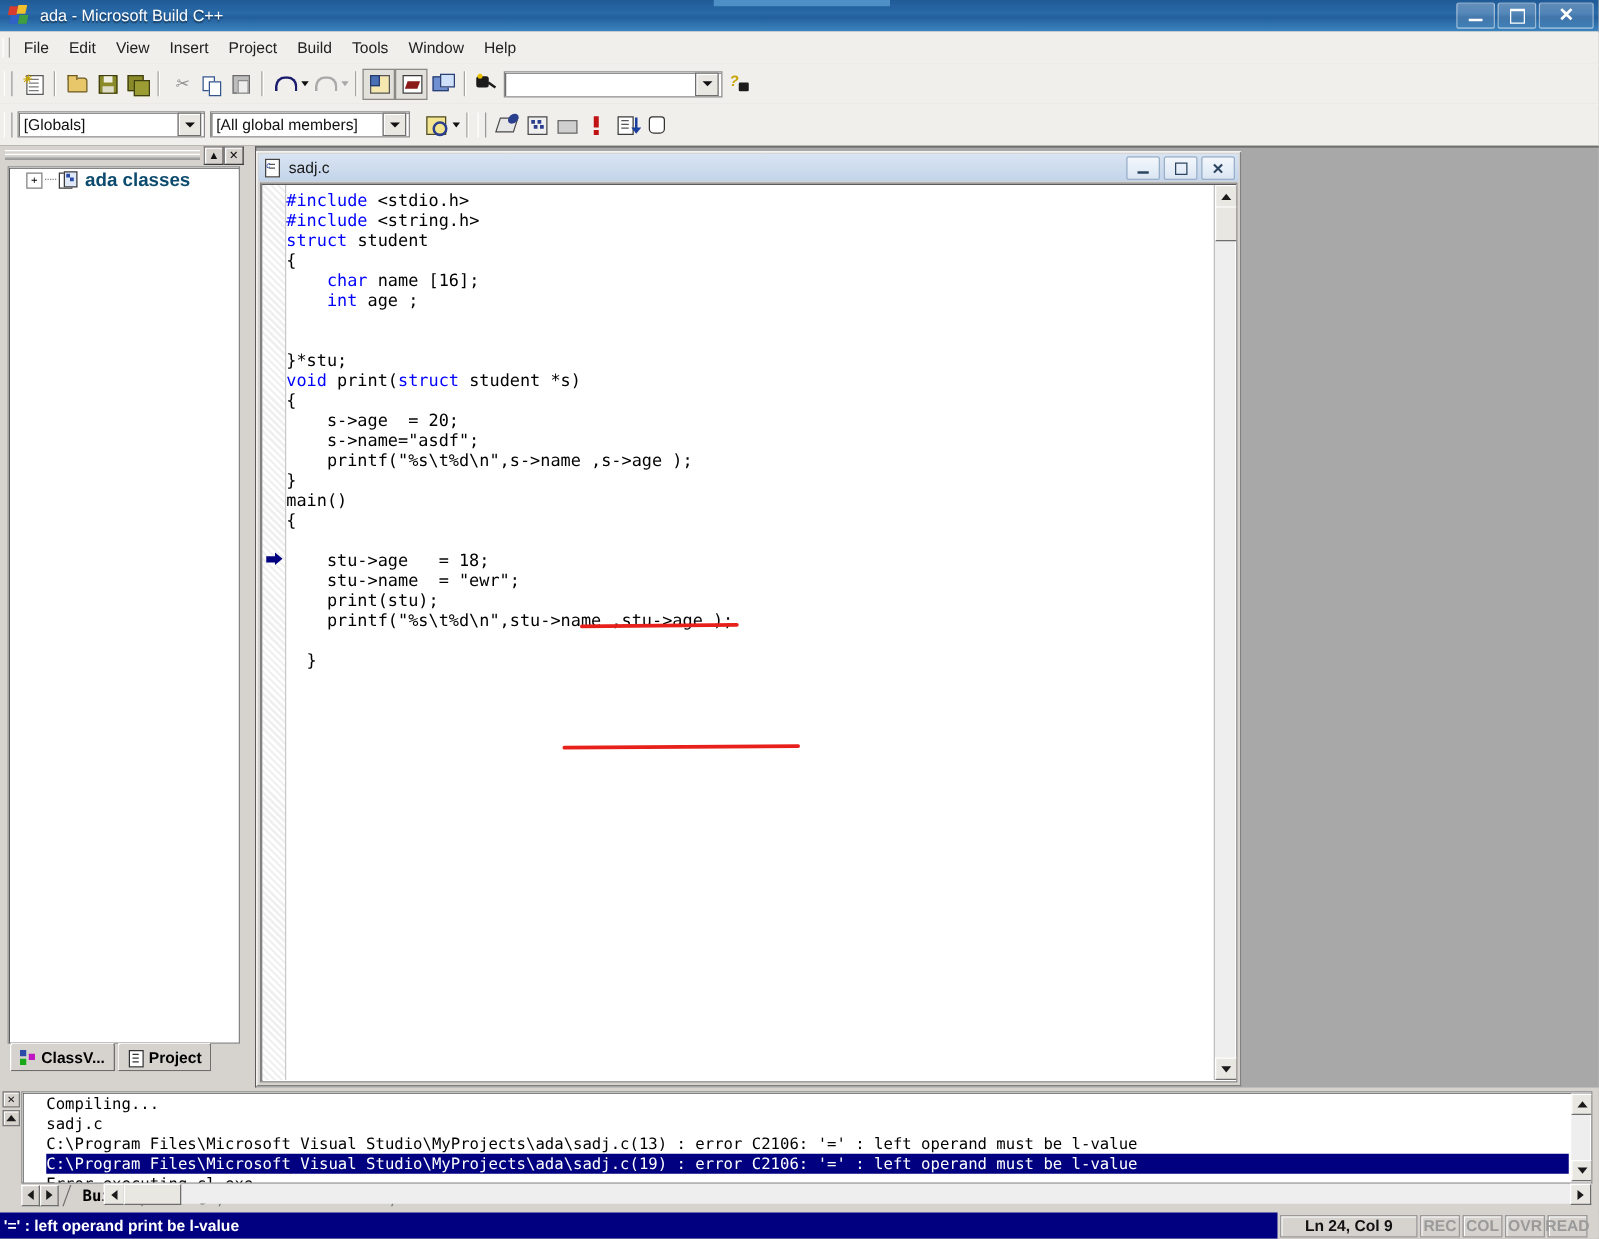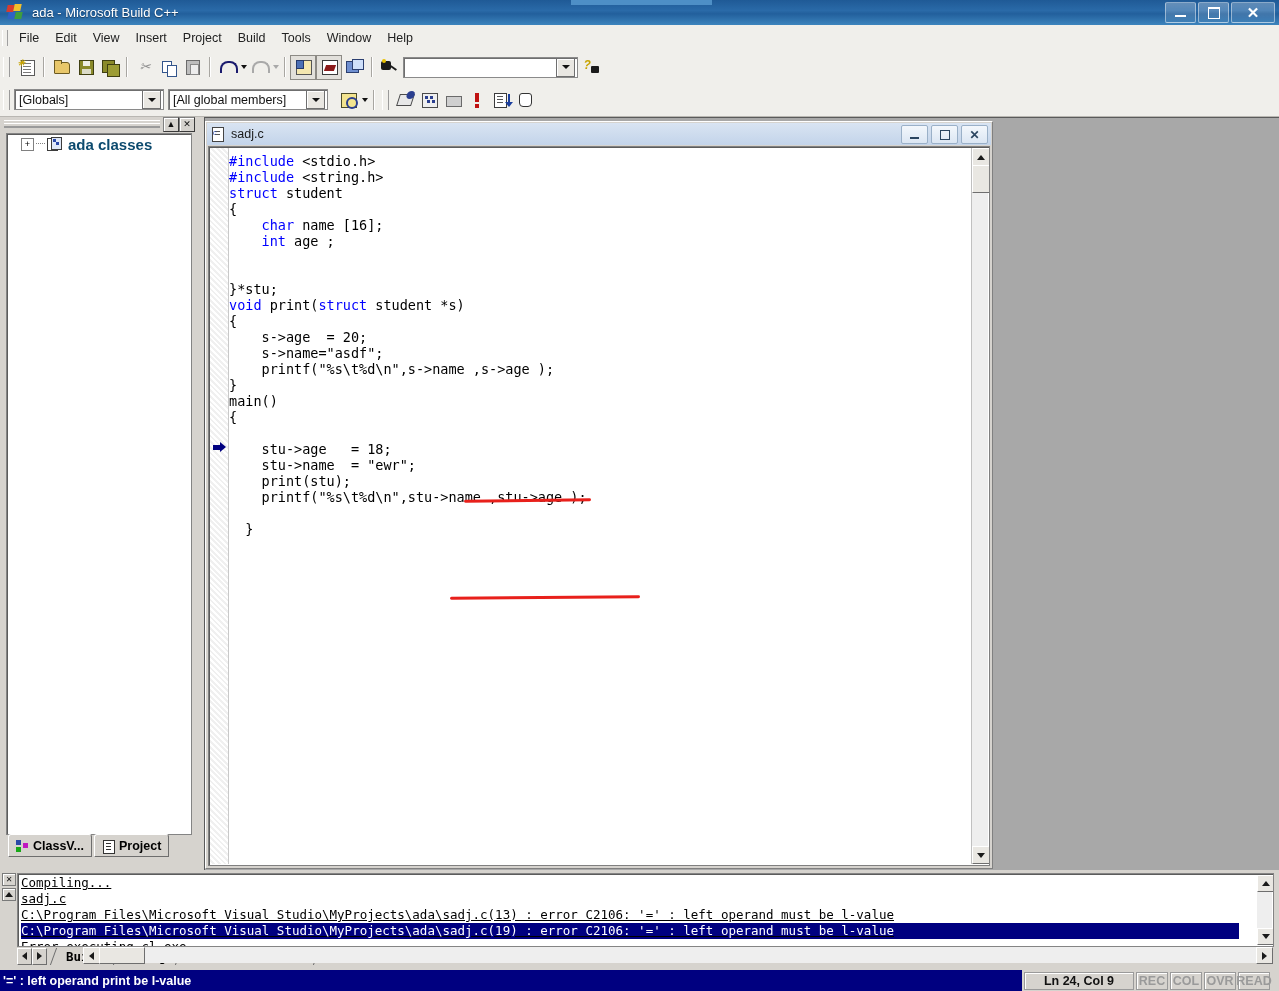--- a/index.html
+++ b/index.html
@@ -247,22 +247,22 @@
   
   .outpane{position:absolute;left:0;top:871px;width:1279px;height:97px;background:#d6d3ce;}
   .out-left{position:absolute;left:2px;top:2px;width:14px;height:92px;}
   .out-close{width:12px;height:11px;border:1px solid #7a7a7a;background:#d6d3ce;
     display:flex;align-items:center;justify-content:center;font-size:8px;line-height:8px;color:#111;
     box-shadow:inset 1px 1px 0 #fff;}
   .out-grip{margin-top:2px;width:12px;height:11px;border:1px solid #7a7a7a;background:#d6d3ce;
     display:flex;align-items:center;justify-content:center;box-shadow:inset 1px 1px 0 #fff;}
   .out-body{position:absolute;left:17px;top:2px;width:1255px;height:72px;background:#ffffff;
     border:1px solid #848484;box-shadow:inset 1px 1px 0 #5c5c5c;overflow:hidden;}
-  .out-lines{position:absolute;left:3px;top:1px;width:1220px;
-    font-family:"DejaVu Sans Mono","Liberation Mono",monospace;font-size:12.5px;line-height:16px;color:#000;white-space:pre;text-decoration:underline;}
+  .out-lines{position:absolute;left:19px;top:1px;width:1220px;
+    font-family:"DejaVu Sans Mono","Liberation Mono",monospace;font-size:12.5px;line-height:16px;color:#000;white-space:pre;}
   .out-line{height:16px;}
   .out-line.sel{background:#000080;color:#ffffff;width:1218px;}
   .out-vsb{position:absolute;right:1px;top:1px;width:15px;height:70px;background:#eeeeee;}
   .out-vsb .btn{width:15px;height:15px;background:#e9e7e2;border:1px solid #fff;
     border-right-color:#6e6e6e;border-bottom-color:#6e6e6e;display:flex;align-items:center;justify-content:center;}
   .out-vsb .btn.bot{position:absolute;bottom:0;}
 
   .out-tabs{position:absolute;left:17px;top:76px;height:18px;display:flex;align-items:center;}
   .tabnav{width:13px;height:15px;background:#d6d3ce;border:1px solid #fff;
     border-right-color:#6e6e6e;border-bottom-color:#6e6e6e;display:flex;align-items:center;justify-content:center;}

